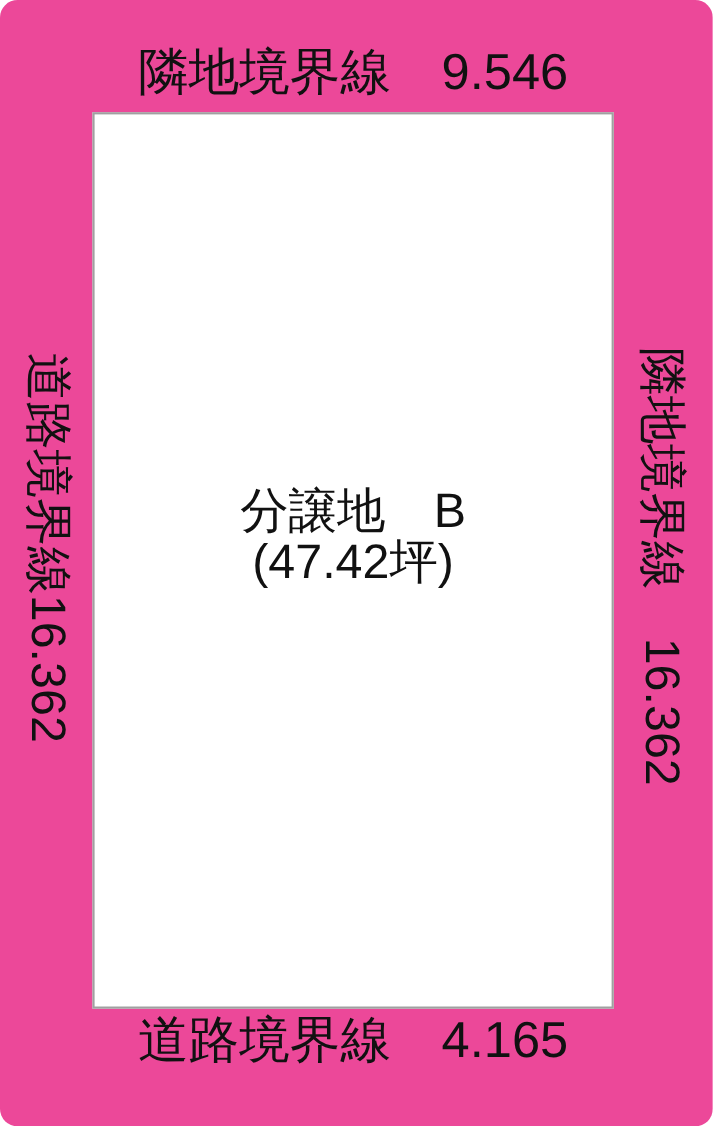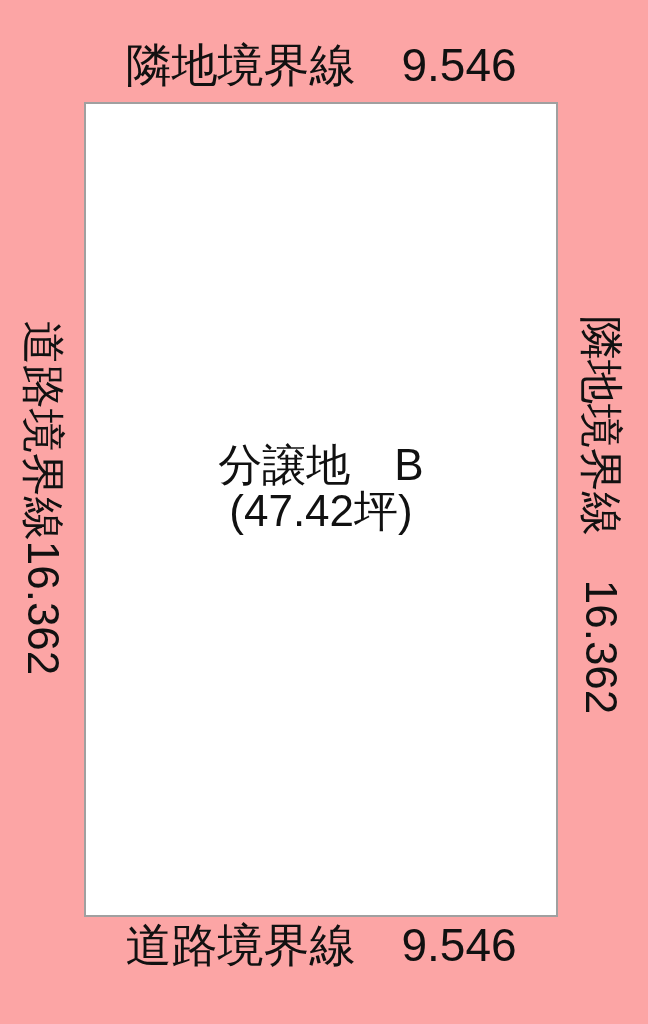--- a/index.html
+++ b/index.html
@@ -1,24 +1,25 @@
 <!DOCTYPE html>
 <html><head>
 <meta charset="utf-8">
 <style>
   * { margin: 0; padding: 0; box-sizing: border-box; }
   html, body { background: #ffffff; }
   .canvas {
     position: relative;
     width: 648px;
     height: 1024px;
-    background: #fca5a5;
+    background: #ec4899;
     overflow: hidden;
     font-family: "Liberation Sans", "DejaVu Sans", sans-serif;
     color: #111111;
+    border-radius: 16px;
   }
   .plot-rect {
     position: absolute;
     left: 84px;
     top: 102px;
     width: 474px;
     height: 815px;
     border: 2px solid #a0a0a0;
     background: #ffffff;
   }
@@ -60,20 +61,20 @@
 <div class="canvas">
 
   <div class="plot-rect"></div>
 
   <div class="boundary-label horiz top-side">隣地境界線　9.546</div>
 
   <div class="boundary-label vert left-side">道路境界線16.362</div>
 
   <div class="boundary-label vert right-side">隣地境界線　16.362</div>
 
-  <div class="boundary-label horiz bottom-side">道路境界線　9.546</div>
+  <div class="boundary-label horiz bottom-side">道路境界線　4.165</div>
 
   <div class="plot-info">
     <div>分譲地　B</div>
     <div>(47.42坪)</div>
   </div>
 
 </div>
 
 </body></html>

